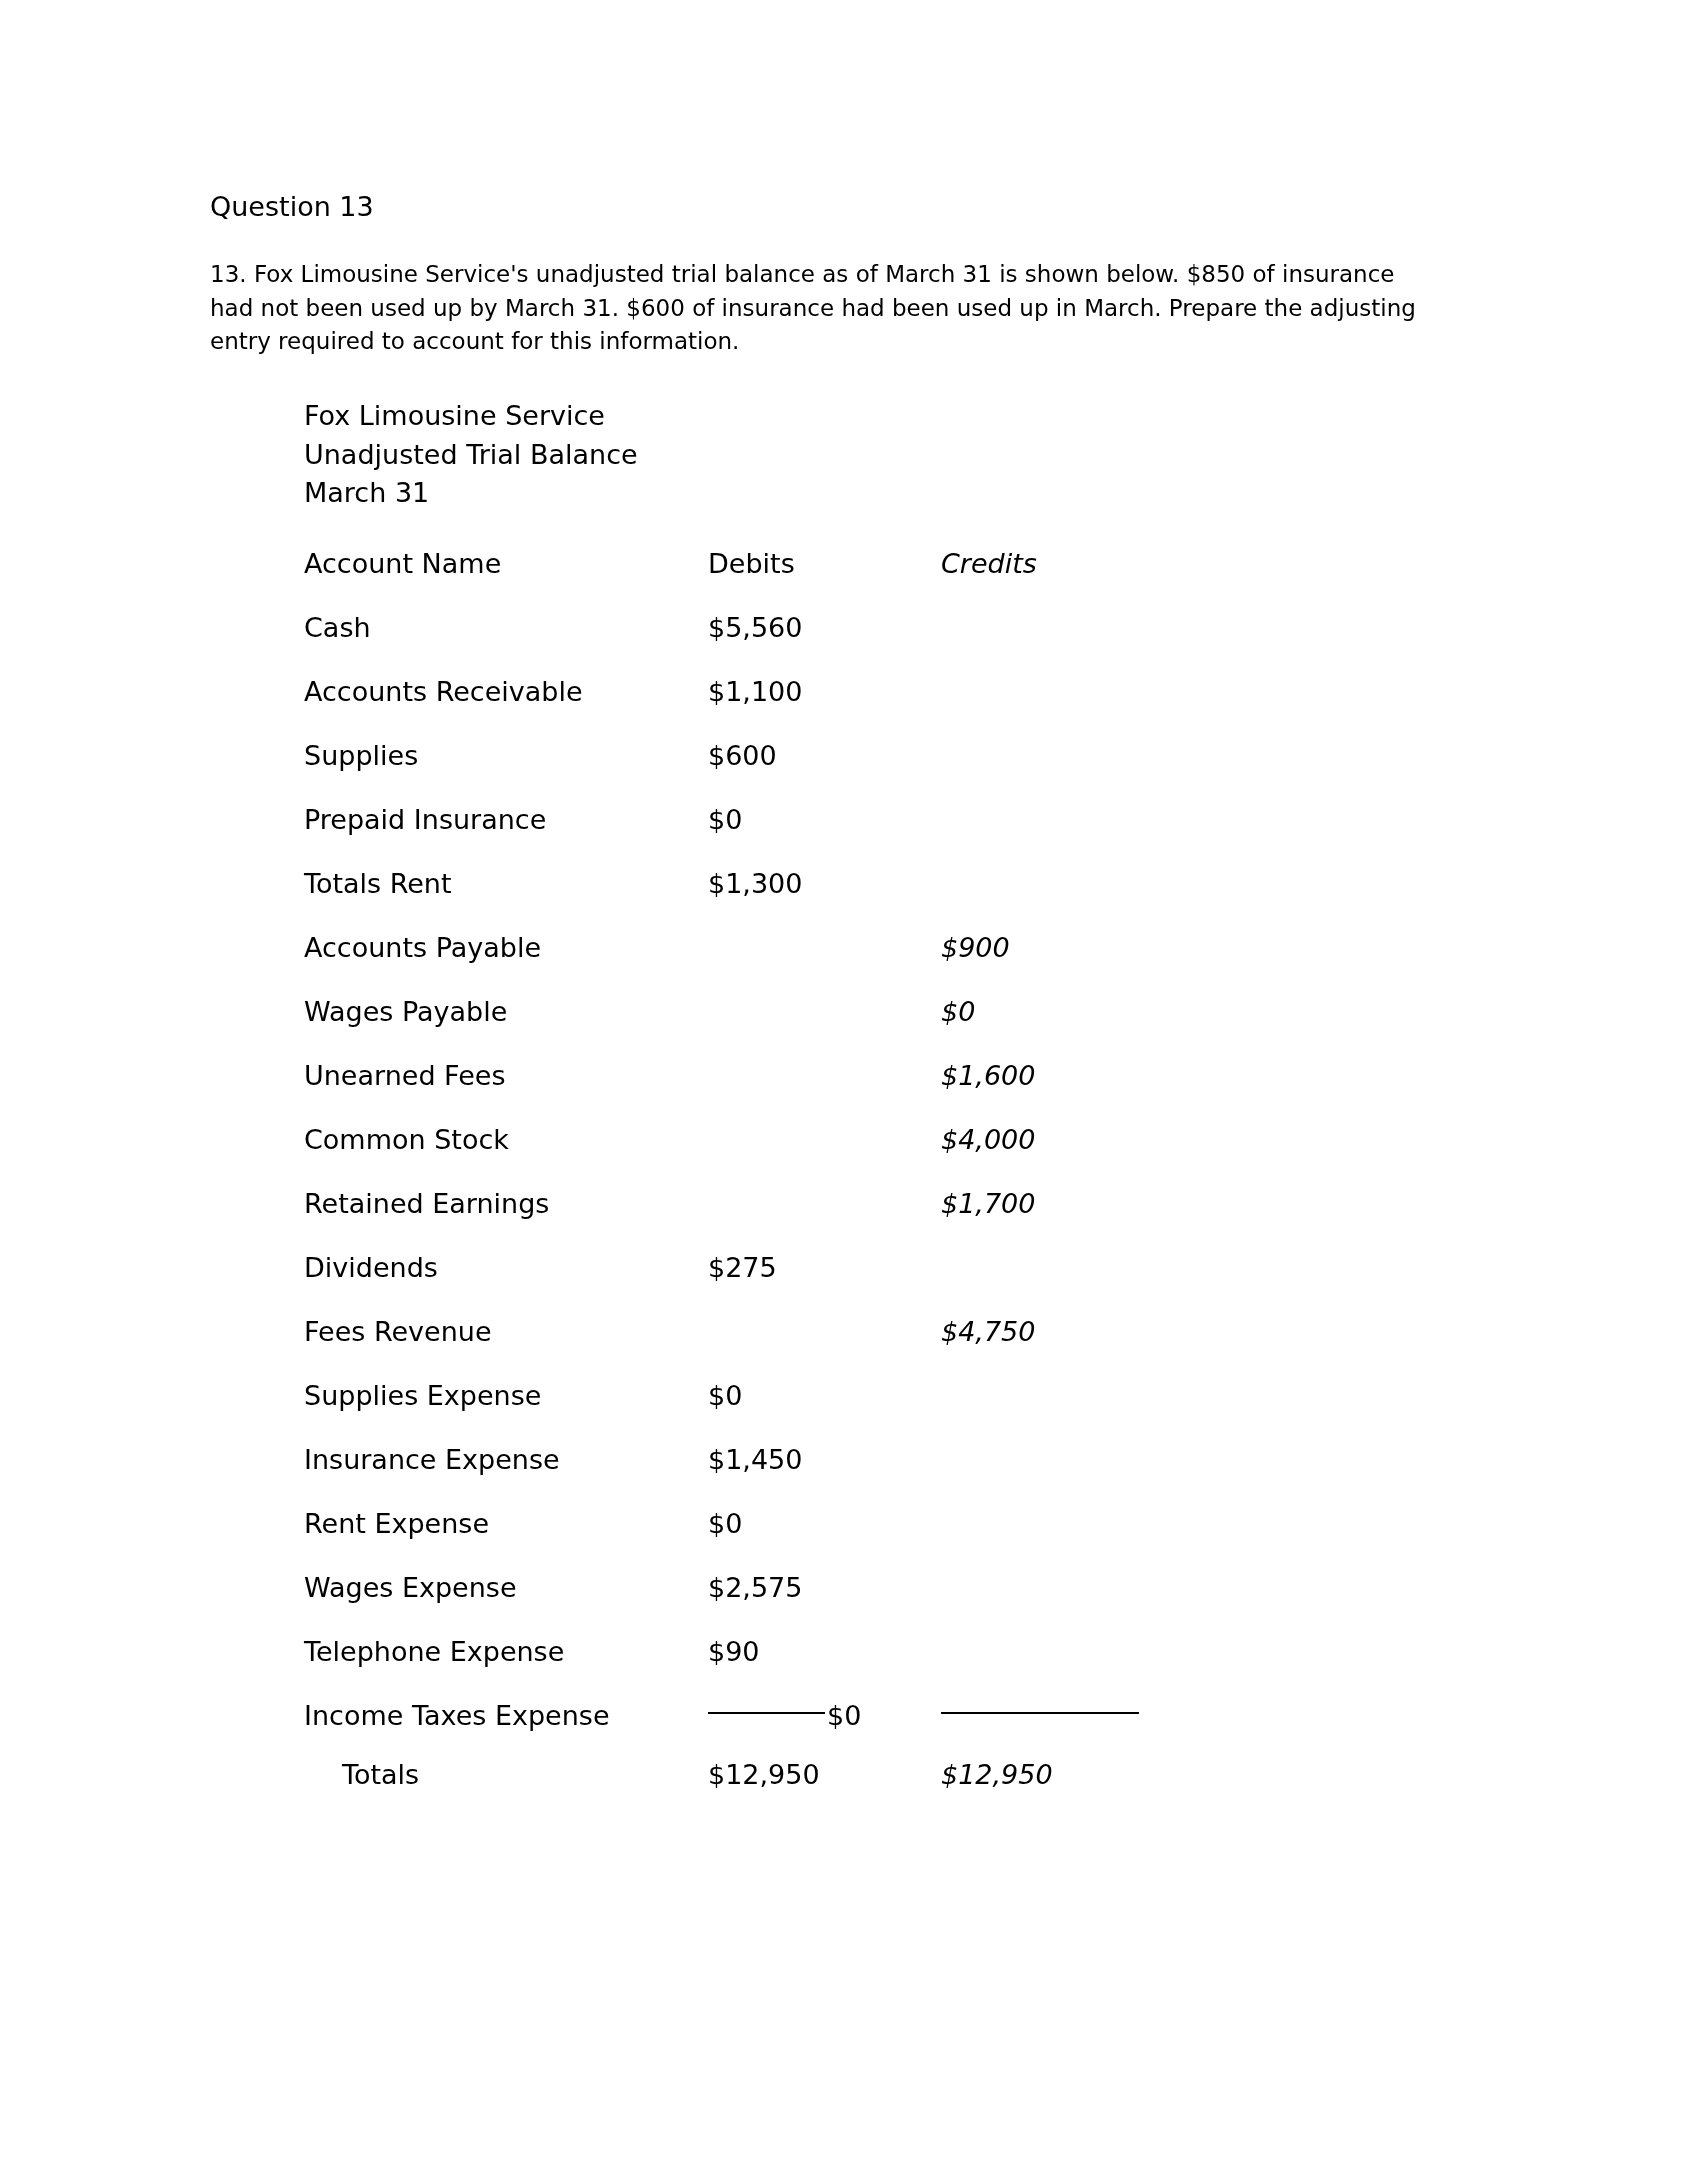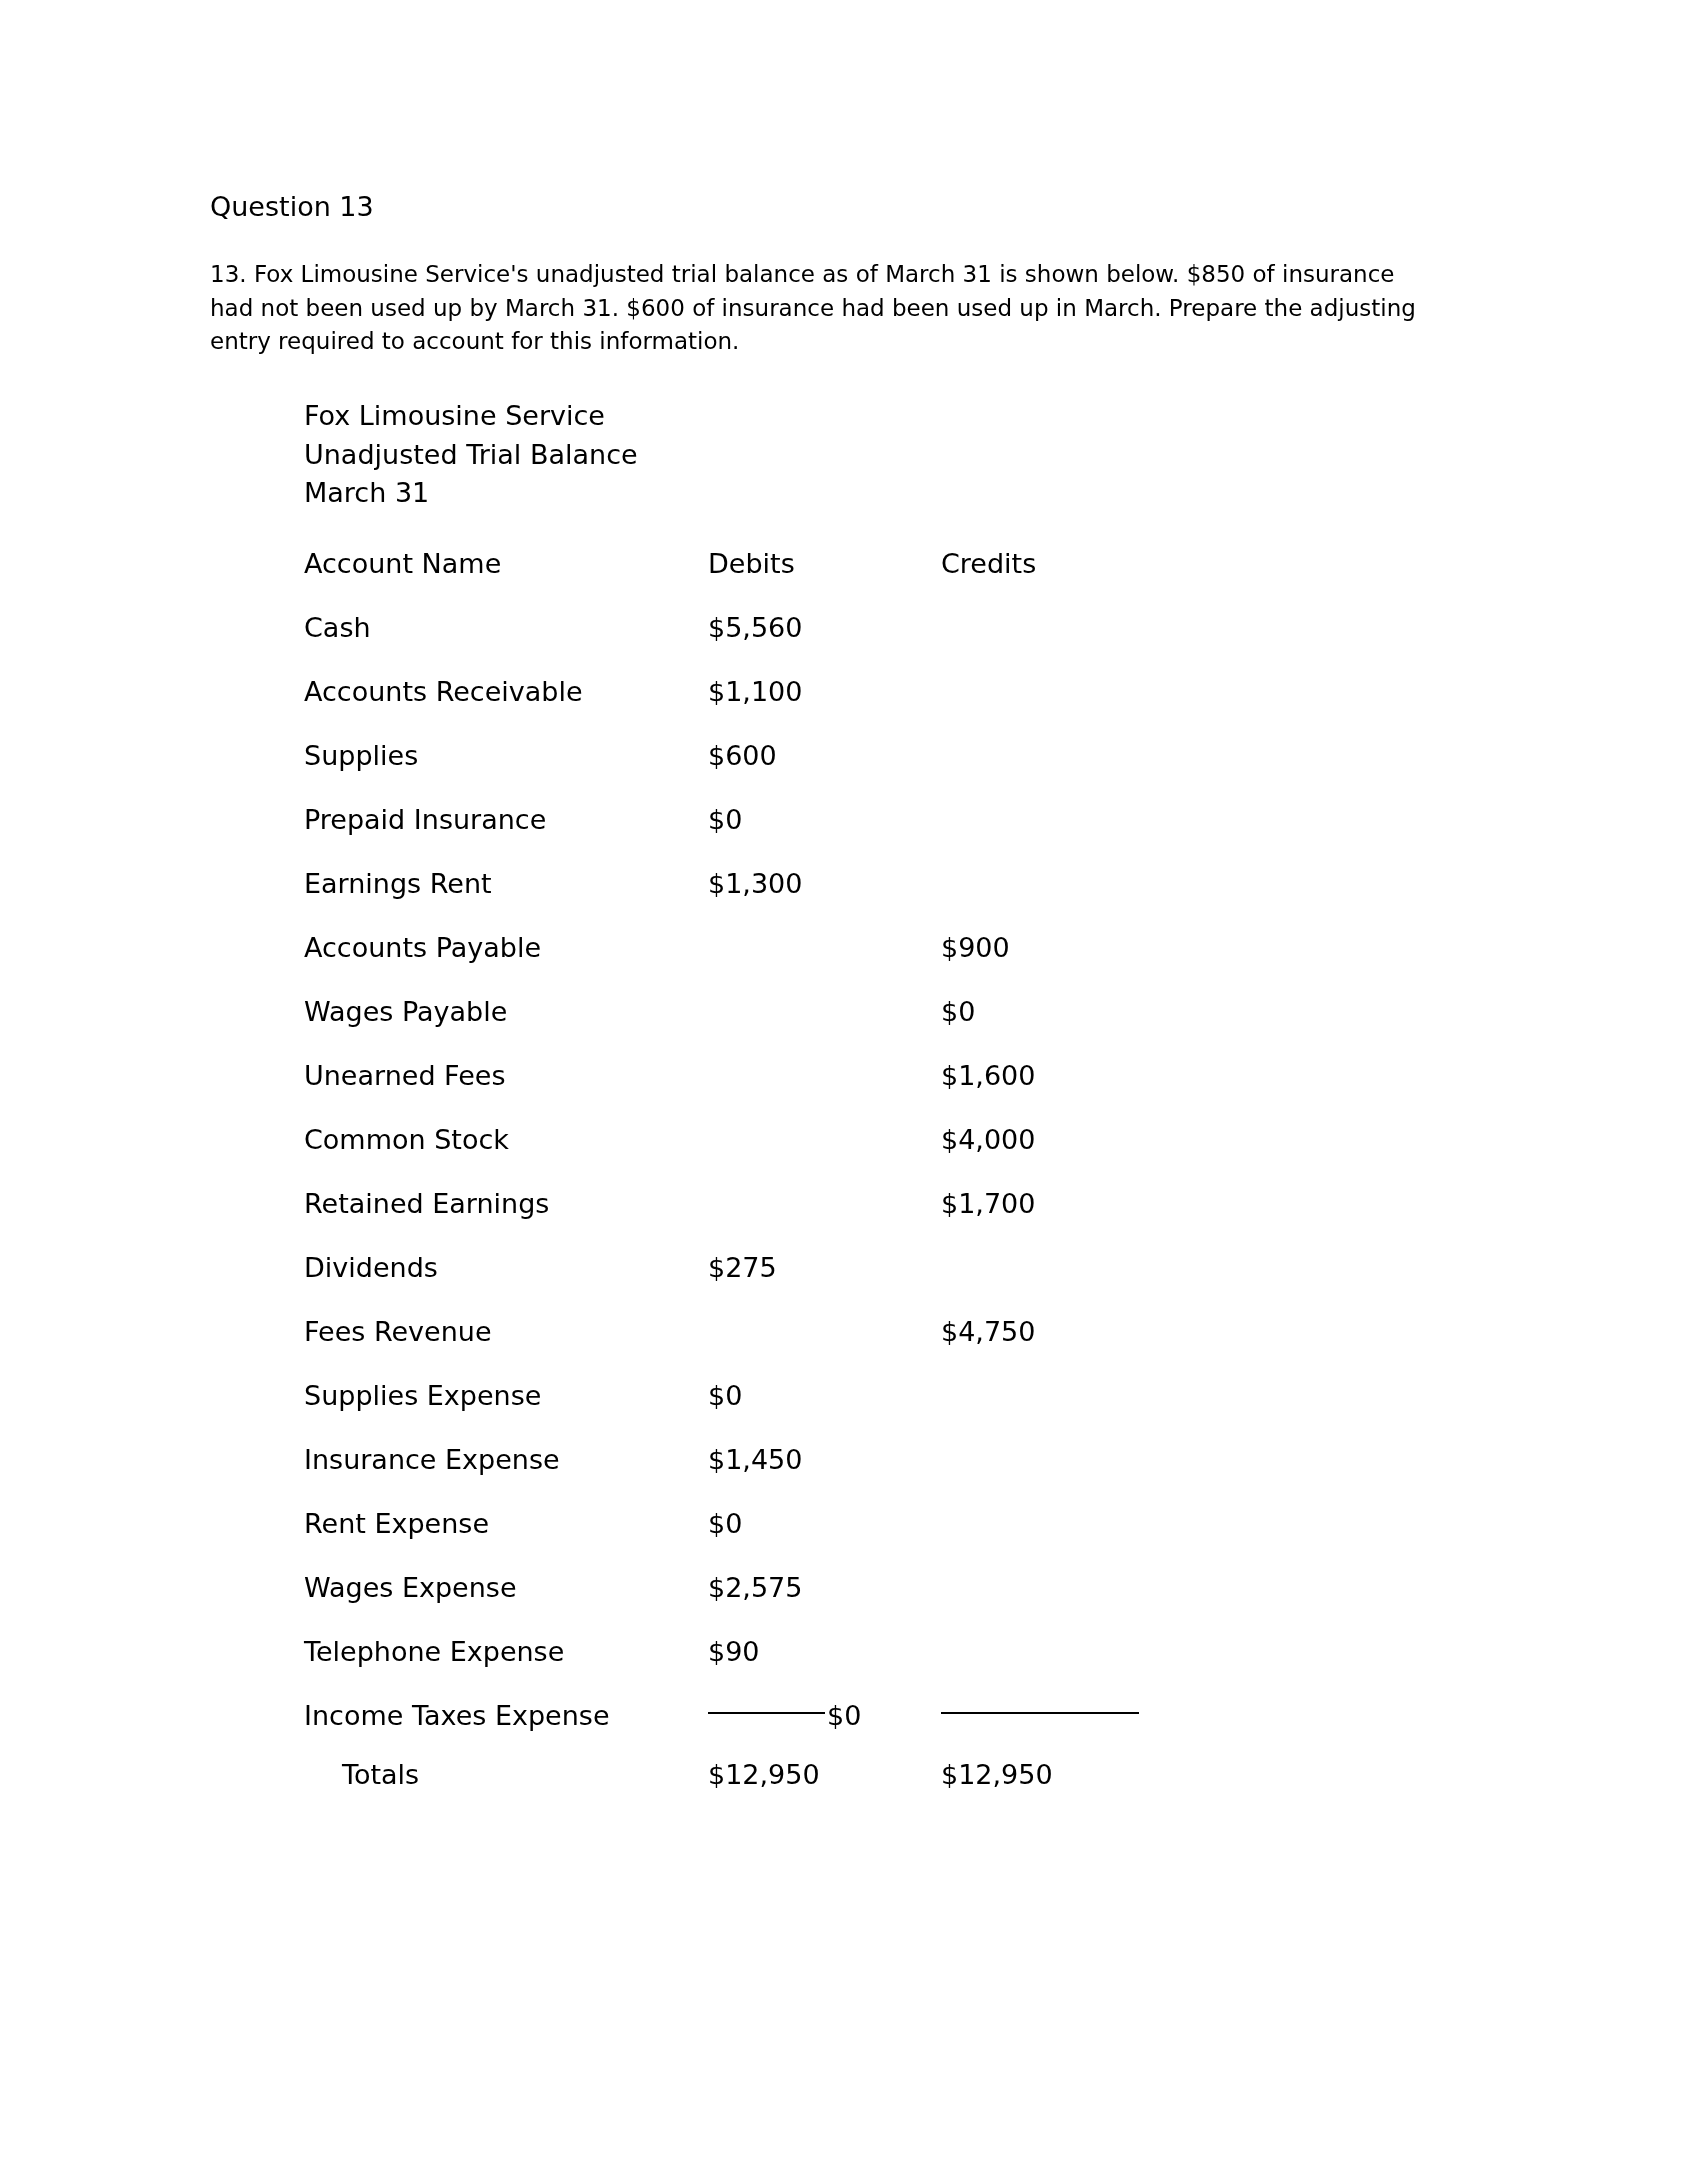--- a/index.html
+++ b/index.html
@@ -63,20 +63,21 @@
     width: 366px;
     padding-bottom: 33px !important;
   }
   .col-debit {
     width: 233px;
     padding-bottom: 33px !important;
   }
   .col-credit {
     width: 297px;
     padding-bottom: 33px !important;
+    font-style: italic;
   }
   .row-header td {
     padding-bottom: 33px !important;
   }
   .totals-row td {
     padding-bottom: 0 !important;
   }
   .totals-label {
     padding-left: 38px !important;
   }
@@ -137,21 +138,21 @@
             <td class="col-name">Supplies</td>
             <td class="col-debit">$600</td>
             <td class="col-credit"></td>
           </tr>
           <tr>
             <td class="col-name">Prepaid Insurance</td>
             <td class="col-debit">$0</td>
             <td class="col-credit"></td>
           </tr>
           <tr>
-            <td class="col-name">Earnings Rent</td>
+            <td class="col-name">Totals Rent</td>
             <td class="col-debit">$1,300</td>
             <td class="col-credit"></td>
           </tr>
           <tr>
             <td class="col-name">Accounts Payable</td>
             <td class="col-debit"></td>
             <td class="col-credit">$900</td>
           </tr>
           <tr>
             <td class="col-name">Wages Payable</td>

